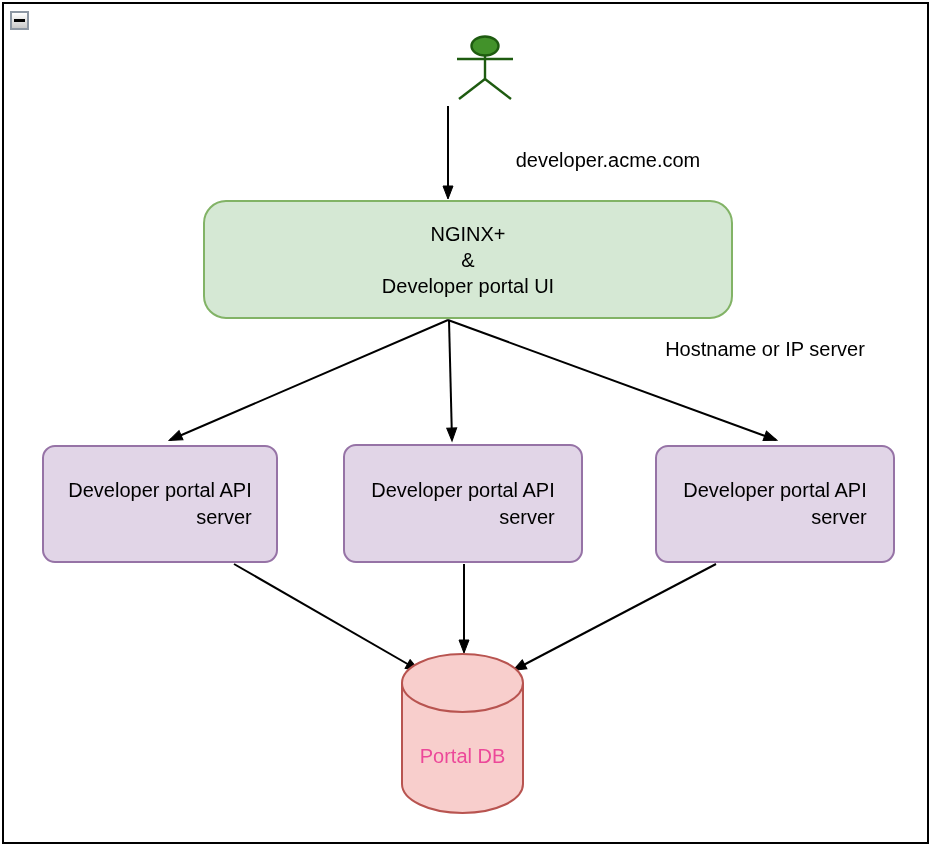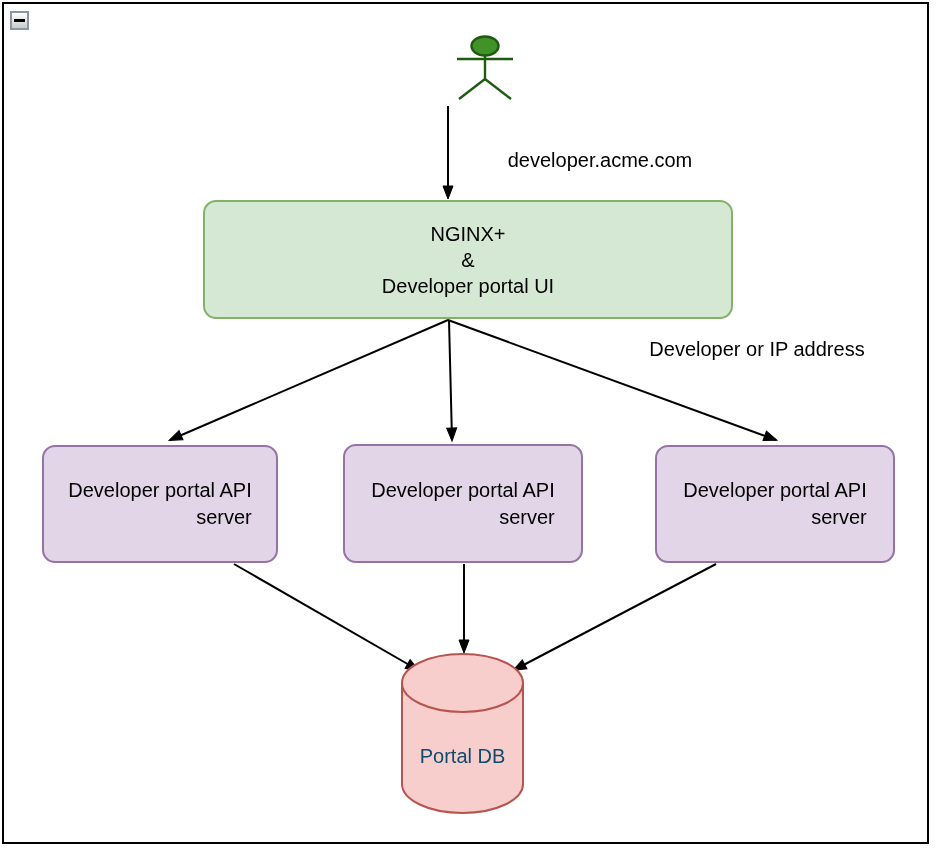--- a/index.html
+++ b/index.html
@@ -60,50 +60,51 @@
     font-size: 20px;
     color: #000000;
   }
   .node-nginx {
     left: 203px;
     top: 200px;
     width: 530px;
     height: 119px;
     background: #d5e8d4;
     border: 2px solid #82b366;
-    border-radius: 13px;
+    border-radius: 23px;
     line-height: 26px;
   }
   .node-api {
     background: #e1d5e7;
     border: 2px solid #9673a6;
     border-radius: 13px;
     line-height: 27px;
     text-align: right;
   }
   .node-api-1 { left: 42px;  top: 445px; width: 236px; height: 118px; }
   .node-api-2 { left: 343px; top: 444px; width: 240px; height: 119px; }
   .node-api-3 { left: 655px; top: 445px; width: 240px; height: 118px; }
   .edge-label {
     position: absolute;
     font-size: 20px;
     color: #000000;
     text-align: center;
     white-space: nowrap;
+    padding-left: 8px;
   }
   .label-user-request { left: 450px; top: 149px; width: 300px; }
   .label-lb-routing   { left: 607px; top: 338px; width: 300px; }
   .db-label {
     position: absolute;
     left: 392px;
     top: 745px;
     width: 141px;
     text-align: center;
     font-size: 20px;
-    color: #0c4a6e;
+    color: #ec4899;
     pointer-events: none;
   }
 </style>
 </head>
 <body>
 
 <div class="canvas">
 
   <div class="frame"></div>
 
@@ -150,17 +151,17 @@
 server</div>
 
   <div class="node node-api node-api-2">Developer portal API
 server</div>
 
   <div class="node node-api node-api-3">Developer portal API
 server</div>
 
   <div class="edge-label label-user-request">developer.acme.com</div>
 
-  <div class="edge-label label-lb-routing">Developer or IP address</div>
+  <div class="edge-label label-lb-routing">Hostname or IP server</div>
 
   <div class="db-label">Portal DB</div>
 
 </div>
 
 </body></html>

